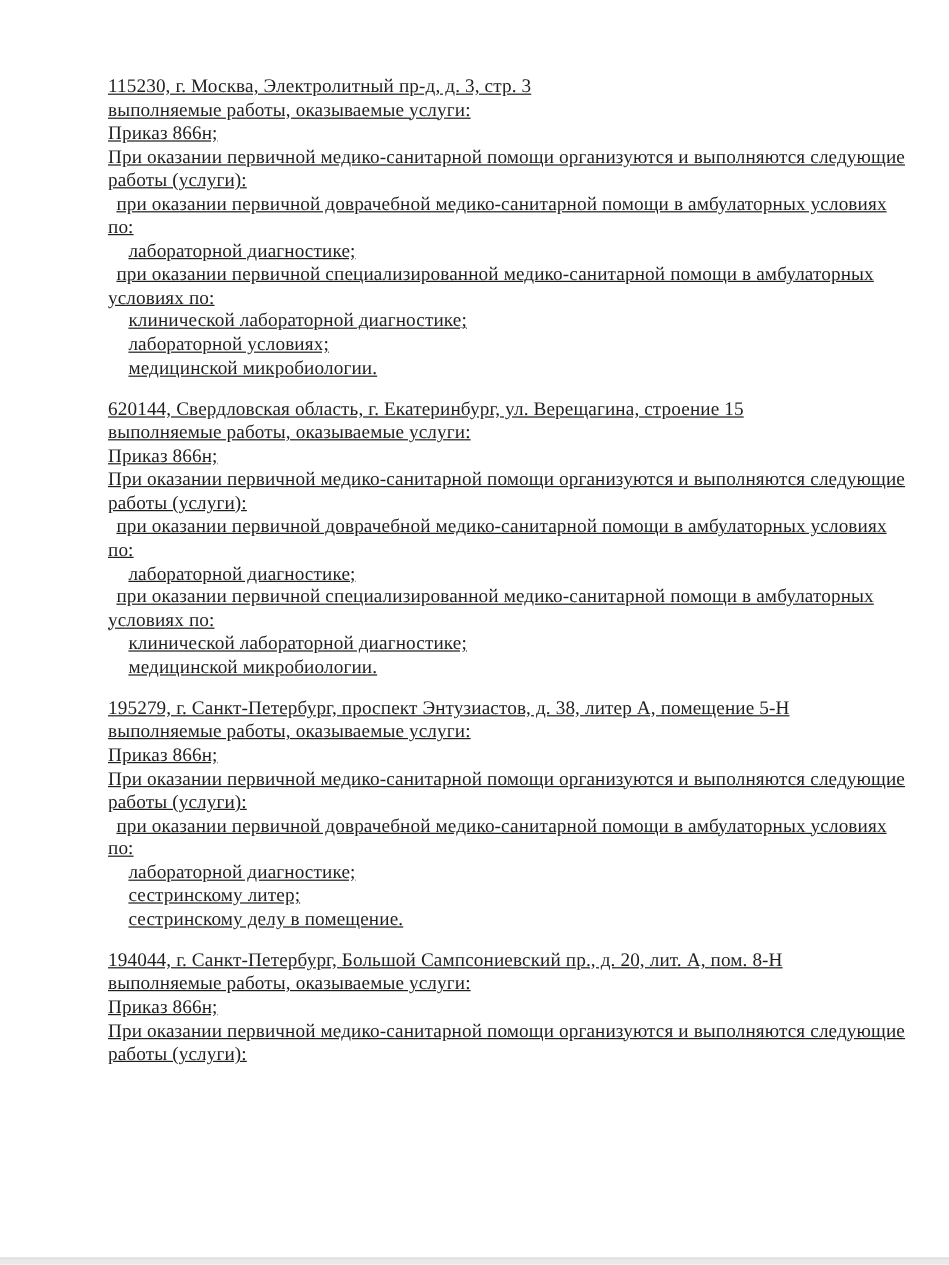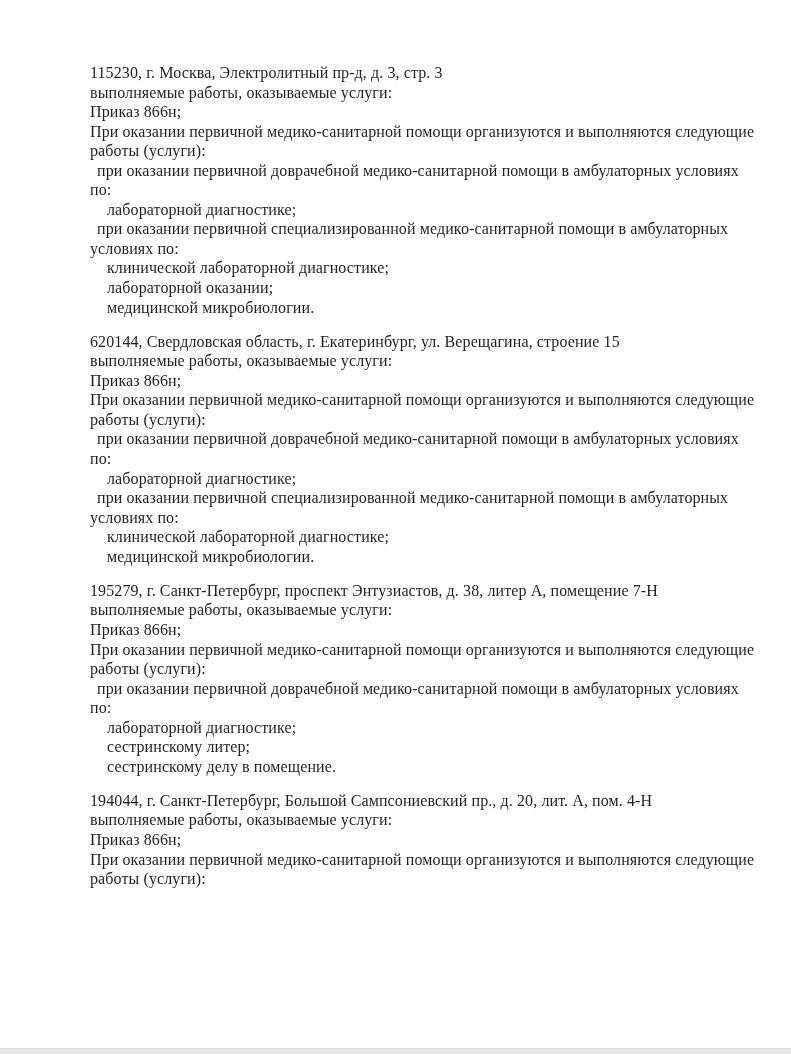--- a/index.html
+++ b/index.html
@@ -23,20 +23,21 @@
   }
   main.doc {
     padding: 63px 40px 0 90px;
   }
   .doc-line {
     font-size: 16px;
     line-height: 19.55px;
     color: var(--text-color);
     white-space: pre;
     letter-spacing: 0.1px;
+    text-decoration: underline;
   }
   .license-block {
     margin: 0 0 14.6px 0;
   }
   .ind0 { padding-left: 0; }
   .ind1 { padding-left: 7px; }
   .ind2 { padding-left: 17px; }
   .hscrollbar {
     position: absolute;
     left: 0;
@@ -68,21 +69,21 @@
 
   <div class="doc-line ind2">лабораторной диагностике;</div>
 
 
   <div class="doc-line ind1">при оказании первичной специализированной медико-санитарной помощи в амбулаторных</div>
 
   <div class="doc-line ind0">условиях по:</div>
 
   <div class="doc-line ind2">клинической лабораторной диагностике;</div>
 
-  <div class="doc-line ind2">лабораторной оказании;</div>
+  <div class="doc-line ind2">лабораторной условиях;</div>
 
   <div class="doc-line ind2">медицинской микробиологии.</div>
 </section>
 
   <section class="license-block">
     <div class="doc-line ind0">620144, Свердловская область, г. Екатеринбург, ул. Верещагина, строение 15</div>
 
   <div class="doc-line ind0">выполняемые работы, оказываемые услуги:</div>
 
   <div class="doc-line ind0">Приказ 866н;</div>
@@ -100,21 +101,21 @@
   <div class="doc-line ind1">при оказании первичной специализированной медико-санитарной помощи в амбулаторных</div>
 
   <div class="doc-line ind0">условиях по:</div>
 
   <div class="doc-line ind2">клинической лабораторной диагностике;</div>
 
   <div class="doc-line ind2">медицинской микробиологии.</div>
 </section>
 
   <section class="license-block">
-    <div class="doc-line ind0">195279, г. Санкт-Петербург, проспект Энтузиастов, д. 38, литер А, помещение 7-Н</div>
+    <div class="doc-line ind0">195279, г. Санкт-Петербург, проспект Энтузиастов, д. 38, литер А, помещение 5-Н</div>
 
   <div class="doc-line ind0">выполняемые работы, оказываемые услуги:</div>
 
   <div class="doc-line ind0">Приказ 866н;</div>
 
   <div class="doc-line ind0">При оказании первичной медико-санитарной помощи организуются и выполняются следующие</div>
 
   <div class="doc-line ind0">работы (услуги):</div>
 
   <div class="doc-line ind1">при оказании первичной доврачебной медико-санитарной помощи в амбулаторных условиях</div>
@@ -122,21 +123,21 @@
   <div class="doc-line ind0">по:</div>
 
   <div class="doc-line ind2">лабораторной диагностике;</div>
 
   <div class="doc-line ind2">сестринскому литер;</div>
 
   <div class="doc-line ind2">сестринскому делу в помещение.</div>
 </section>
 
   <section class="license-block">
-    <div class="doc-line ind0">194044, г. Санкт-Петербург, Большой Сампсониевский пр., д. 20, лит. А, пом. 4-Н</div>
+    <div class="doc-line ind0">194044, г. Санкт-Петербург, Большой Сампсониевский пр., д. 20, лит. А, пом. 8-Н</div>
 
   <div class="doc-line ind0">выполняемые работы, оказываемые услуги:</div>
 
   <div class="doc-line ind0">Приказ 866н;</div>
 
   <div class="doc-line ind0">При оказании первичной медико-санитарной помощи организуются и выполняются следующие</div>
 
   <div class="doc-line ind0">работы (услуги):</div>
 </section>
 </main>

